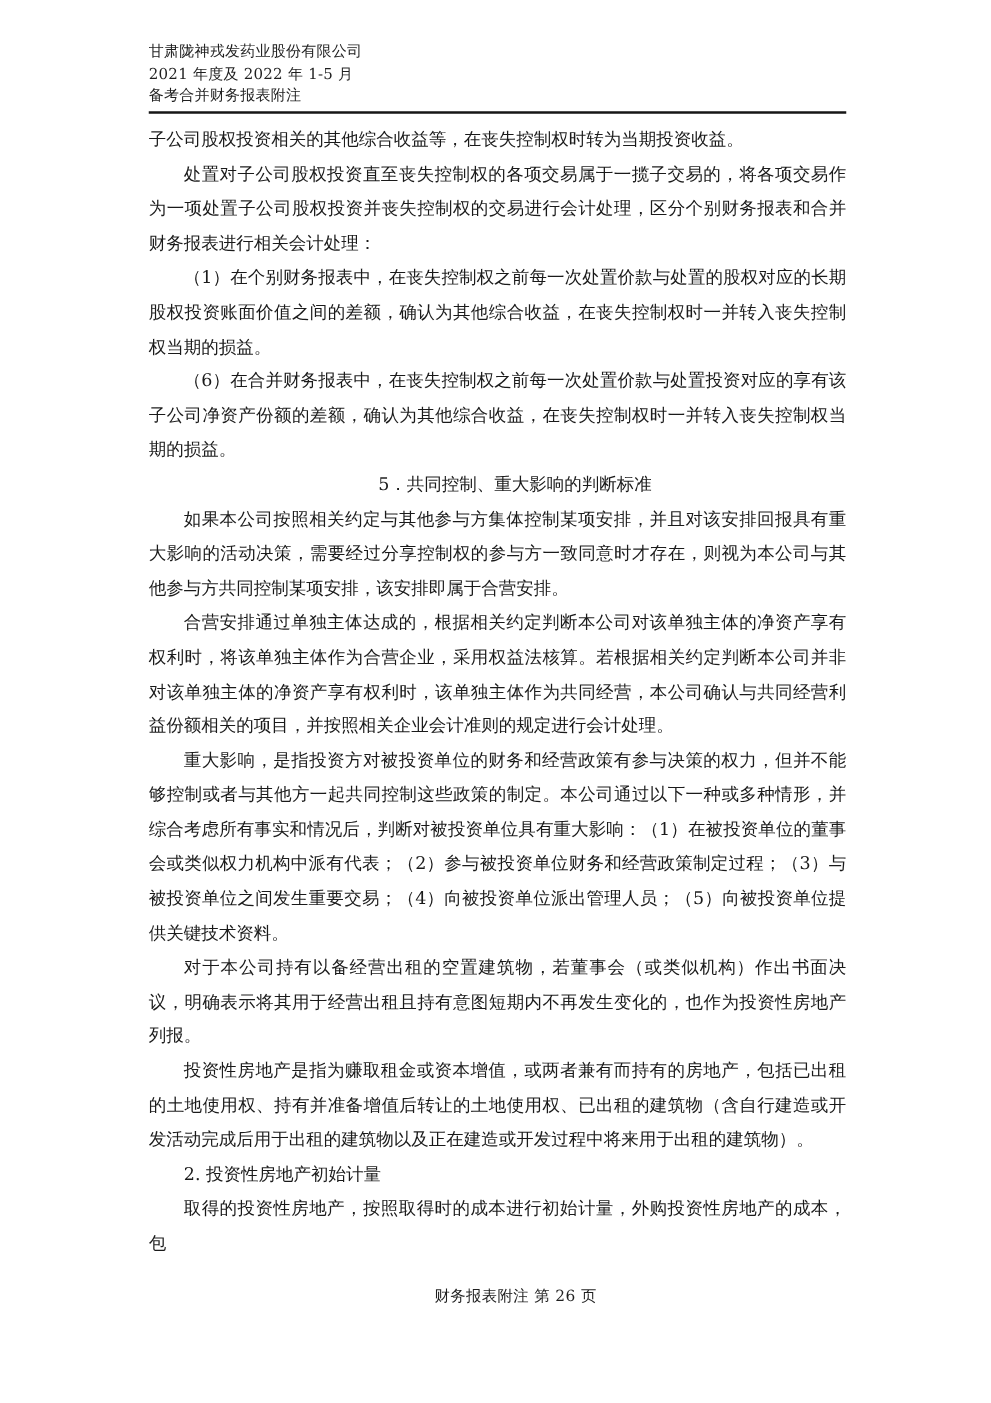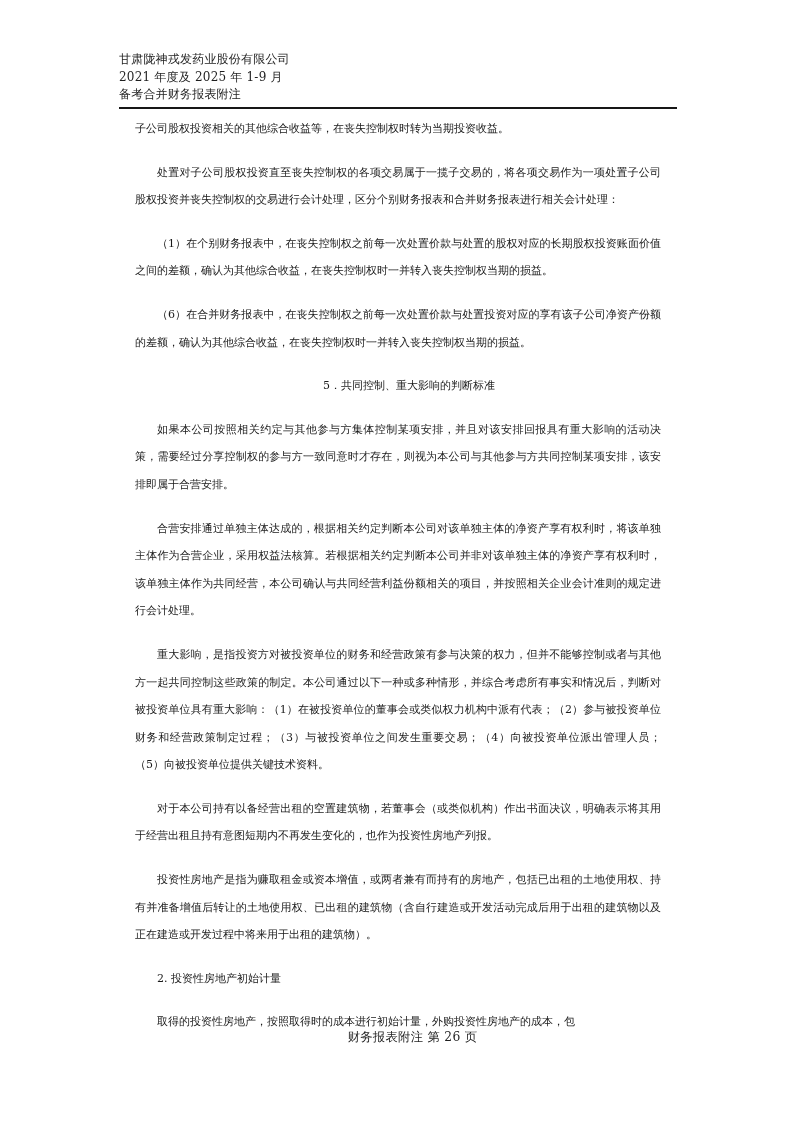--- a/index.html
+++ b/index.html
@@ -13,21 +13,21 @@
     width: 793px;
     height: 1122px;
     background: #ffffff;
     overflow: hidden;
     font-family: "DejaVu Serif", "Liberation Serif", serif;
     color: #1a1a1a;
   }
   
   .doc-header {
     position: absolute;
-    top: 51px;
+    top: 33px;
     left: 119px;
     width: 558px;
     font-size: 12px;
     line-height: 17.5px;
     color: #1f1f1f;
     letter-spacing: 0.2px;
   }
   .header-rule {
     margin-top: 3px;
     height: 0;
@@ -39,23 +39,23 @@
     top: 99px;
     left: 119px;
     width: 558px;
     font-size: 14.3px;
     line-height: 27.6px;
     text-align: justify;
     text-justify: inter-ideograph;
     color: #1a1a1a;
   }
   .doc-body p, .doc-body h3 {
-    margin: 16px;
+    margin: 0;
     padding: 0;
-    font-size: 11px;
+    font-size: 14px;
     font-weight: normal;
   }
   .para { text-indent: 2em; }
   .cont { text-indent: 0; }
   .heading {
     font-weight: bold;
     text-indent: 2em;
     text-align: center;
   }
   .spaced { margin-top: 13px; }
@@ -71,21 +71,21 @@
     letter-spacing: 0.3px;
   }
 </style>
 </head>
 <body>
 
 <div class="page">
 
   <header class="doc-header">
     <div>甘肃陇神戎发药业股份有限公司</div>
-    <div>2021 年度及 2025 年 1-9 月</div>
+    <div>2021 年度及 2022 年 1-5 月</div>
     <div>备考合并财务报表附注</div>
     <div class="header-rule"></div>
   </header>
 
   <main class="doc-body">
     <p class="cont">子公司股权投资相关的其他综合收益等，在丧失控制权时转为当期投资收益。</p>
     <p class="para">处置对子公司股权投资直至丧失控制权的各项交易属于一揽子交易的，将各项交易作为一项处置子公司股权投资并丧失控制权的交易进行会计处理，区分个别财务报表和合并财务报表进行相关会计处理：</p>
     <p class="para">（1）在个别财务报表中，在丧失控制权之前每一次处置价款与处置的股权对应的长期股权投资账面价值之间的差额，确认为其他综合收益，在丧失控制权时一并转入丧失控制权当期的损益。</p>
     <p class="para">（6）在合并财务报表中，在丧失控制权之前每一次处置价款与处置投资对应的享有该子公司净资产份额的差额，确认为其他综合收益，在丧失控制权时一并转入丧失控制权当期的损益。</p>
     <h3 class="heading">5．共同控制、重大影响的判断标准</h3>

